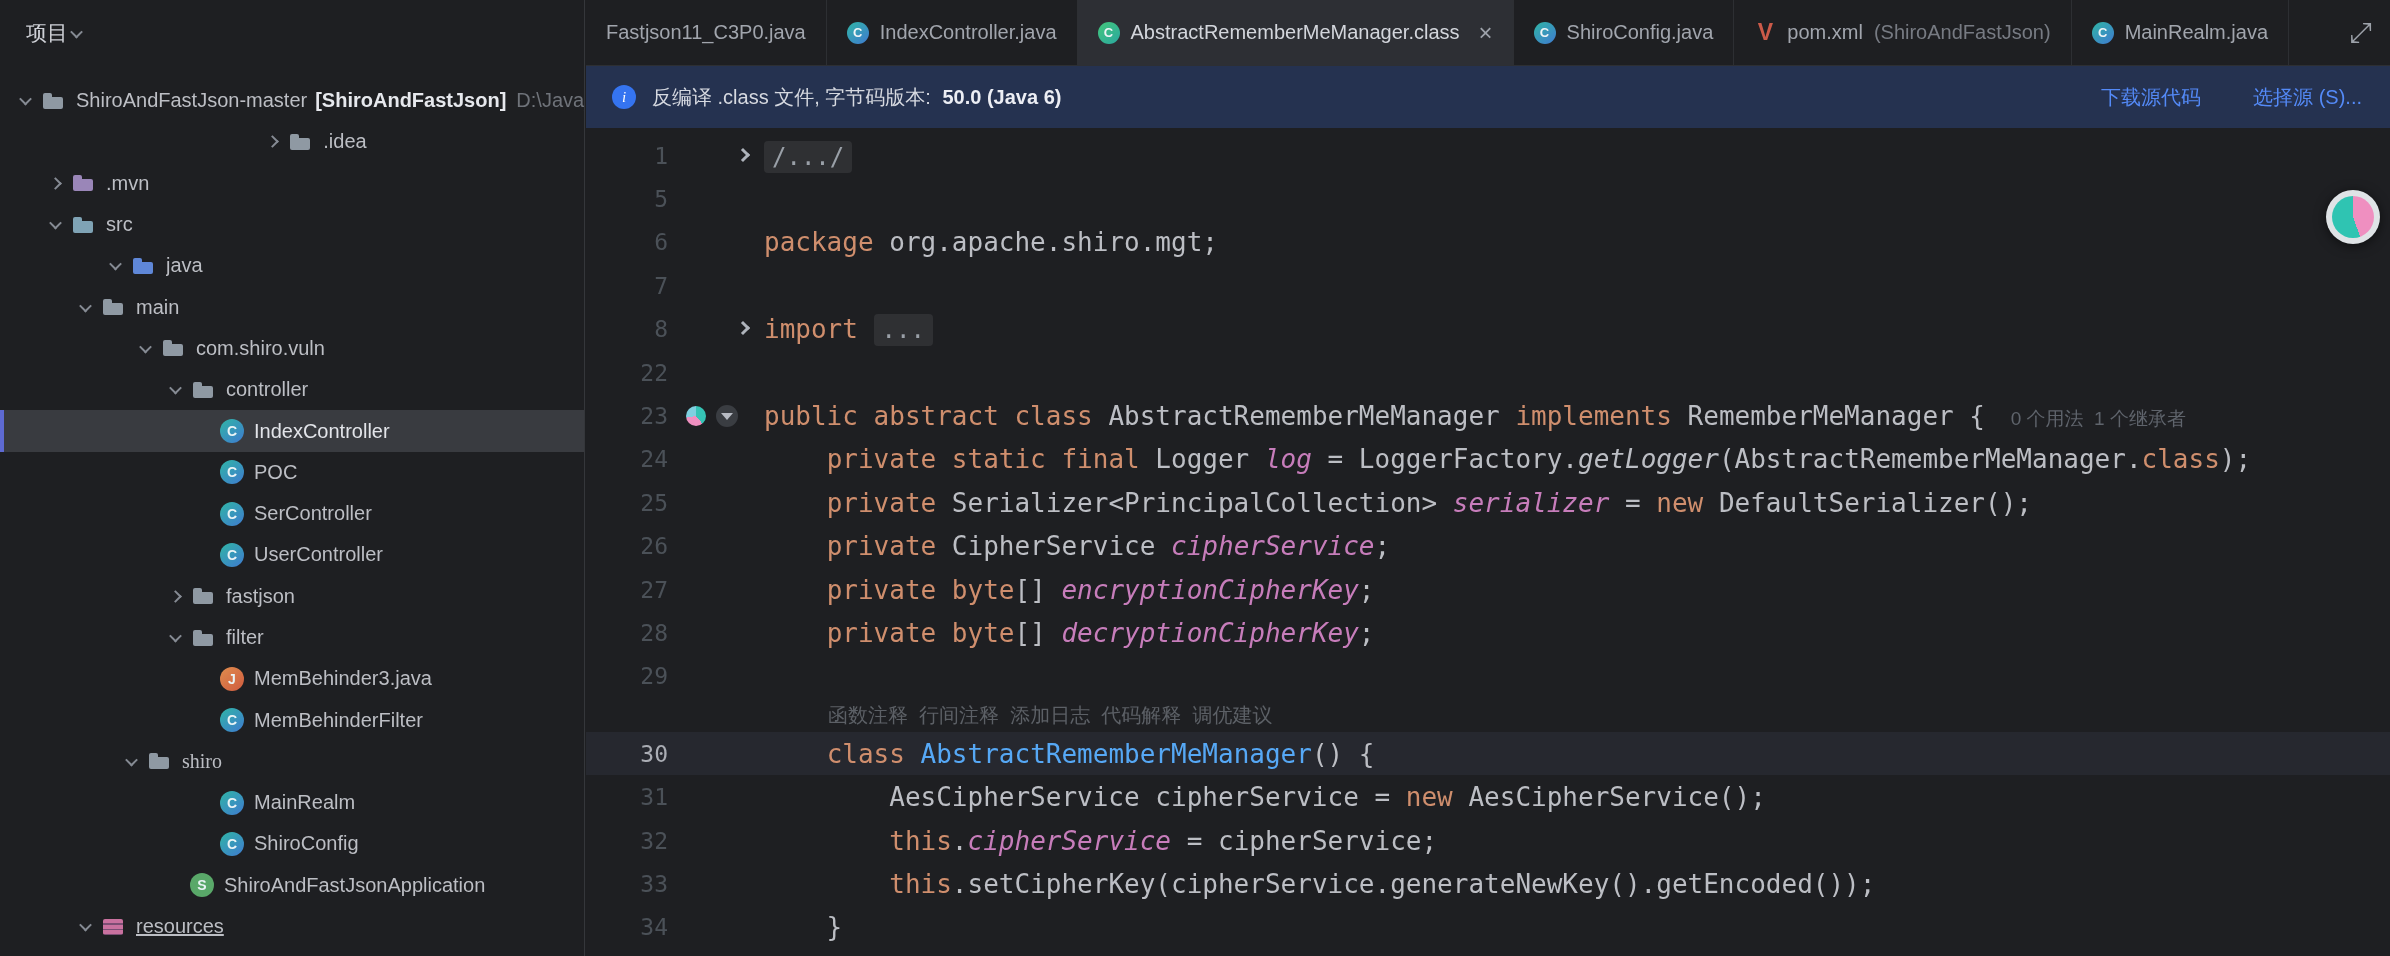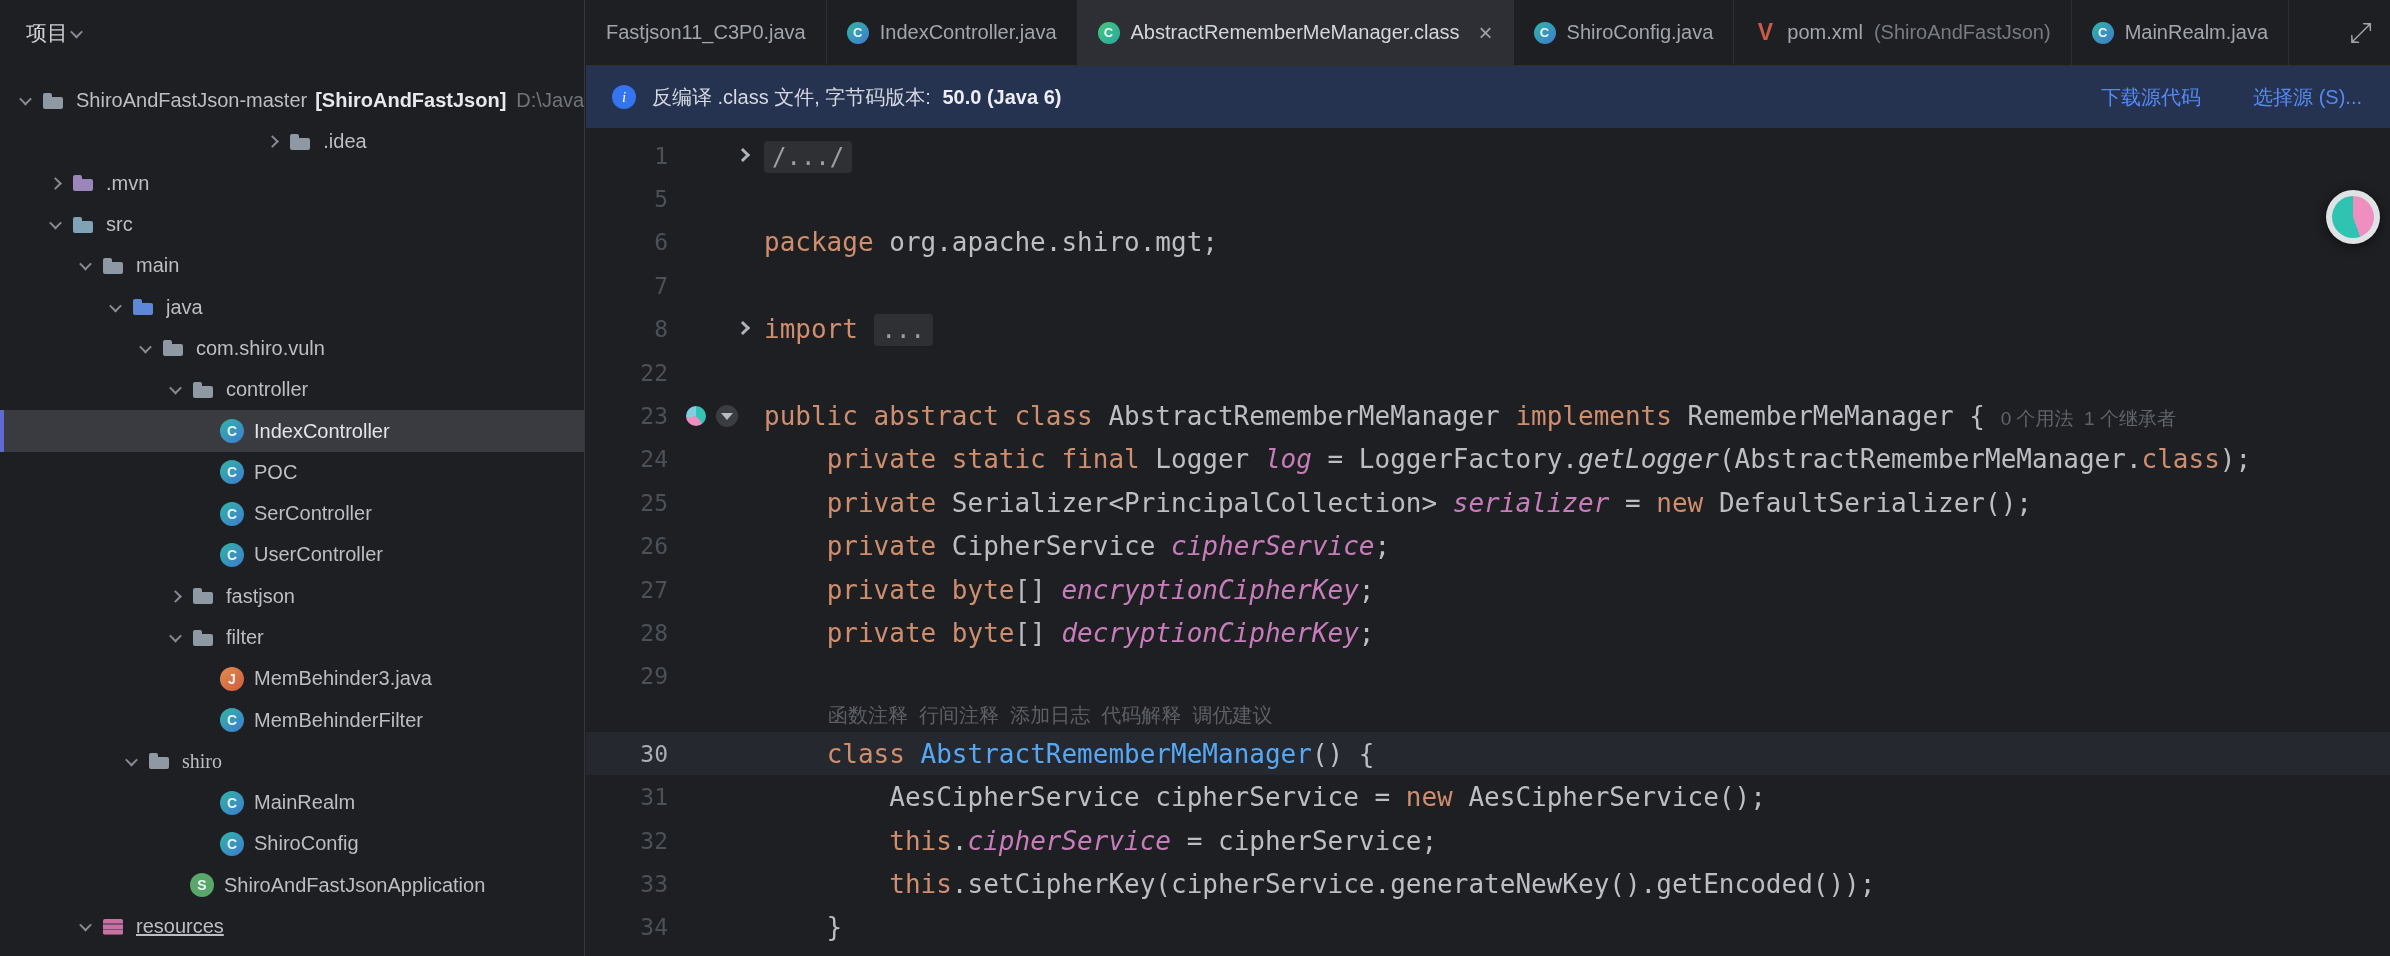--- a/index.html
+++ b/index.html
@@ -65,21 +65,21 @@
   .eline.cur .lnum{color:#aaadb4}
   .eline.hintrow{height:34px}
   .eline.hintrow .code{font-family:"Liberation Sans",sans-serif;font-size:20px;color:#5c6066;padding-left:64px}
   .tk-k{color:#cf8e6d}
   .tk-d{color:#bcbec4}
   .tk-f{color:#c77dbb;font-style:italic}
   .tk-m{font-style:italic}
   .tk-cn{color:#56a8f5}
   .tk-fold{background:rgba(255,255,255,.08);color:#9aa0a8;border-radius:4px;padding:2px 8px;font-size:24px}
   .tk-hint{color:#5c6066}
-  .inlay{font-family:"Liberation Sans",sans-serif;font-size:19px;color:#5f646c;}
+  .inlay{font-family:"Liberation Sans",sans-serif;font-size:19px;color:#5f646c;margin-left:10px}
   .gfold{position:absolute;right:16px;top:50%;width:10px;height:10px;margin-top:-6px;
     border-right:3px solid #aeb3bb;border-bottom:3px solid #aeb3bb;transform:rotate(-45deg)}
   .gai{position:absolute;left:16px;top:50%;margin-top:-10px;width:20px;height:20px;border-radius:50%;
     background:conic-gradient(#35c3b5 0 140deg,#ef8fc0 140deg 260deg,#7ed0e0 260deg 360deg)}
   .gimpl{position:absolute;left:46px;top:50%;margin-top:-11px;width:22px;height:22px;border-radius:50%;background:#3a3d42}
   .gimpl::after{content:"";position:absolute;left:5px;top:8px;border:6px solid transparent;border-top:7px solid #b7bbc3}
 
   .aibtn{position:absolute;right:10px;top:190px;width:54px;height:54px;border-radius:50%;background:#dfe3e6;
     box-shadow:0 2px 12px rgba(0,0,0,.55);display:flex;align-items:center;justify-content:center;cursor:pointer}
   .aibtn::before{content:"";width:42px;height:42px;border-radius:50%;
@@ -117,33 +117,33 @@
           <span class="nicon fo mvn"></span>
           <span class="tlab">.mvn</span>
         </div>
         <div class="trow" style="padding-left: 40px;">
           <span class="chevslot">
             <span class="chev down"></span>
           </span>
           <span class="nicon fo src"></span>
           <span class="tlab">src</span>
         </div>
+        <div class="trow" style="padding-left: 100px;">
+          <span class="chevslot">
+            <span class="chev down"></span>
+          </span>
+          <span class="nicon fo java"></span>
+          <span class="tlab">java</span>
+        </div>
         <div class="trow" style="padding-left: 70px;">
           <span class="chevslot">
             <span class="chev down"></span>
           </span>
           <span class="nicon fo"></span>
           <span class="tlab">main</span>
-        </div>
-        <div class="trow" style="padding-left: 100px;">
-          <span class="chevslot">
-            <span class="chev down"></span>
-          </span>
-          <span class="nicon fo java"></span>
-          <span class="tlab">java</span>
         </div>
         <div class="trow" style="padding-left: 130px;">
           <span class="chevslot">
             <span class="chev down"></span>
           </span>
           <span class="nicon fo pkg"></span>
           <span class="tlab">com.shiro.vuln</span>
         </div>
         <div class="trow" style="padding-left: 160px;">
           <span class="chevslot">

